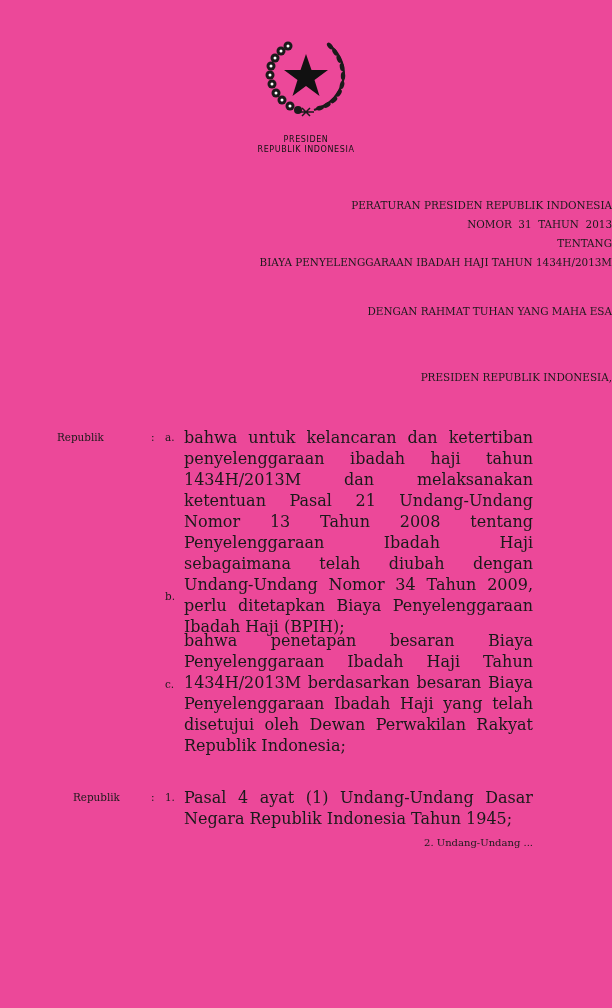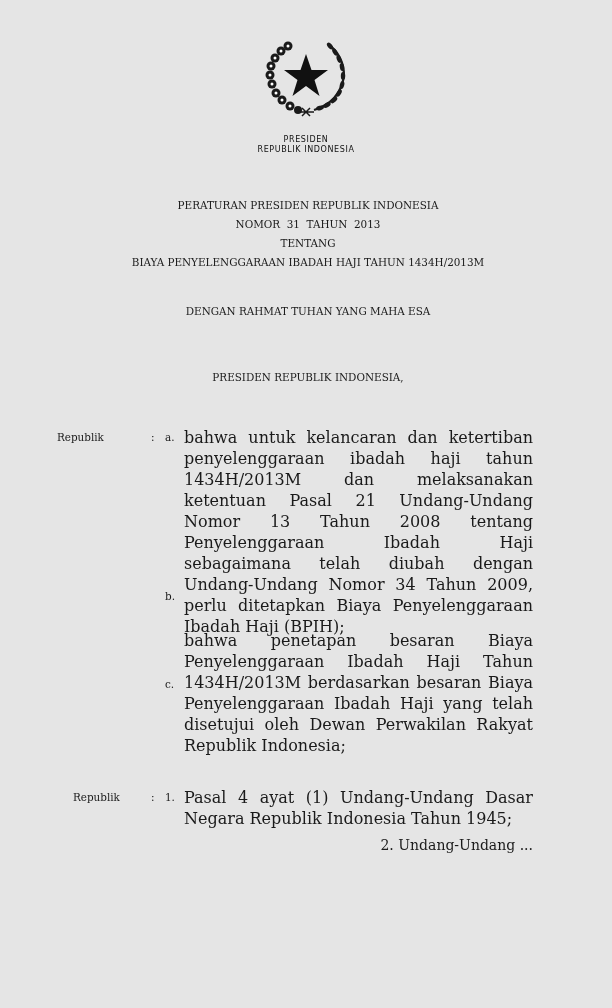--- a/index.html
+++ b/index.html
@@ -1,30 +1,30 @@
 <!DOCTYPE html>
 <html><head>
 <meta charset="utf-8">
 <style>
   html, body { margin: 0; padding: 0; background: #ffffff; }
   body { width: 612px; height: 1008px; position: relative; overflow: hidden;
          font-family: "DejaVu Serif", "Liberation Serif", serif; color: #1a1a1a; }
-  .page { position: absolute; left: 0; top: 0; width: 612px; height: 1008px; background: #e5e5e5; }
+  .page { position: absolute; left: 0; top: 0; width: 612px; height: 1008px; background: #ec4899; }
   .emblem { position: absolute; left: 258px; top: 36px; width: 96px; height: 84px; }
   .emblem-title { position: absolute; left: 200px; width: 212px; text-align: center;
                   font-family: "DejaVu Sans", "Liberation Sans", sans-serif; font-size: 8px;
                   letter-spacing: 0.6px; color: #111; }
-  .center-line { position: absolute; left: 4px; width: 608px; text-align: center;
+  .center-line { position: absolute; left: 4px; width: 608px; text-align: right;
                  font-size: 10.4px; color: #1a1a1a; white-space: pre; }
   .sec-label { position: absolute; font-size: 10.4px; }
   .colon { position: absolute; font-size: 10.4px; }
   .item-mark { position: absolute; font-size: 10.4px; }
   .para { position: absolute; left: 184px; width: 349px; font-size: 16px;
           line-height: 21px; text-align: justify; text-align-last: left; }
-  .footer-next { position: absolute; right: 79px; font-size: 14px; }
+  .footer-next { position: absolute; right: 79px; font-size: 10px; }
 </style>
 </head>
 <body>
 
 <div class="page">
 
   <svg class="emblem" viewBox="0 0 96 84">
 
     <g fill="#1a1a1a">
       <circle cx="30" cy="10" r="4.5"></circle>

